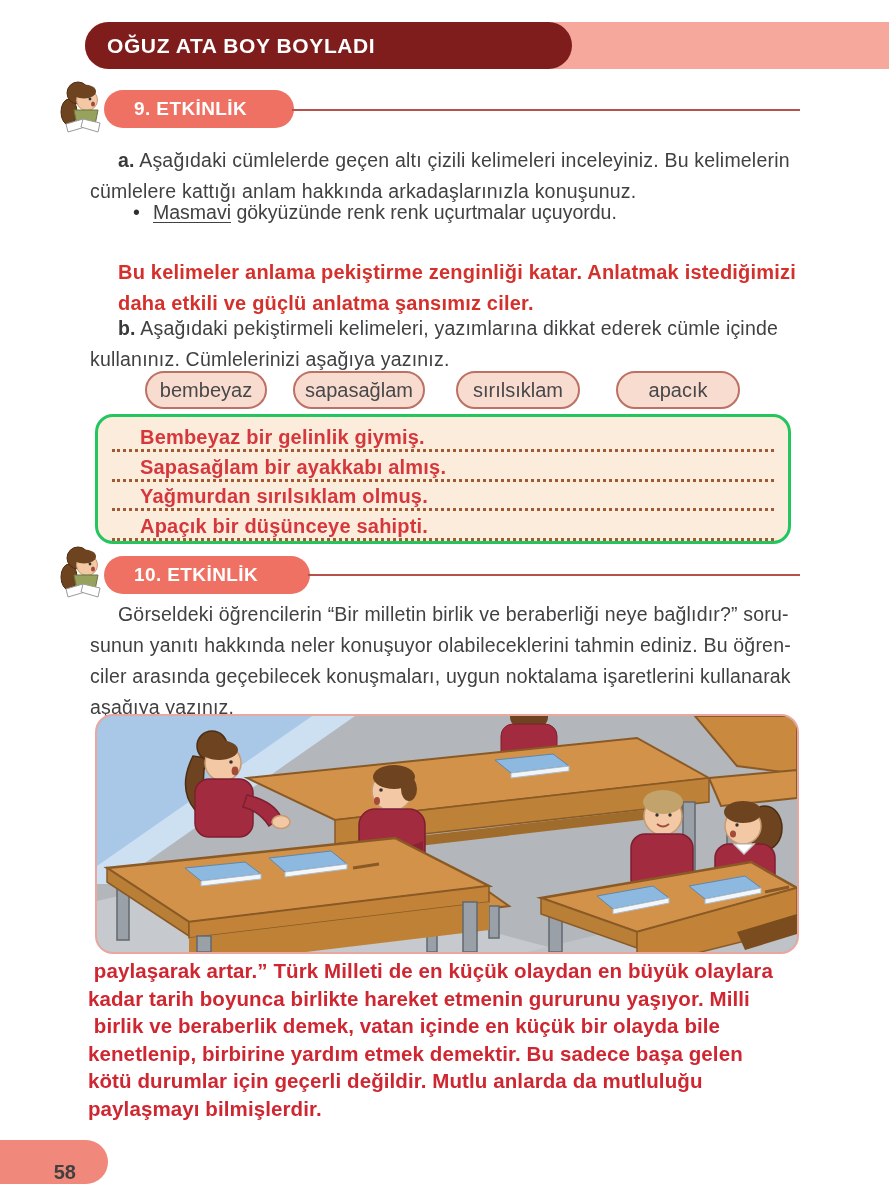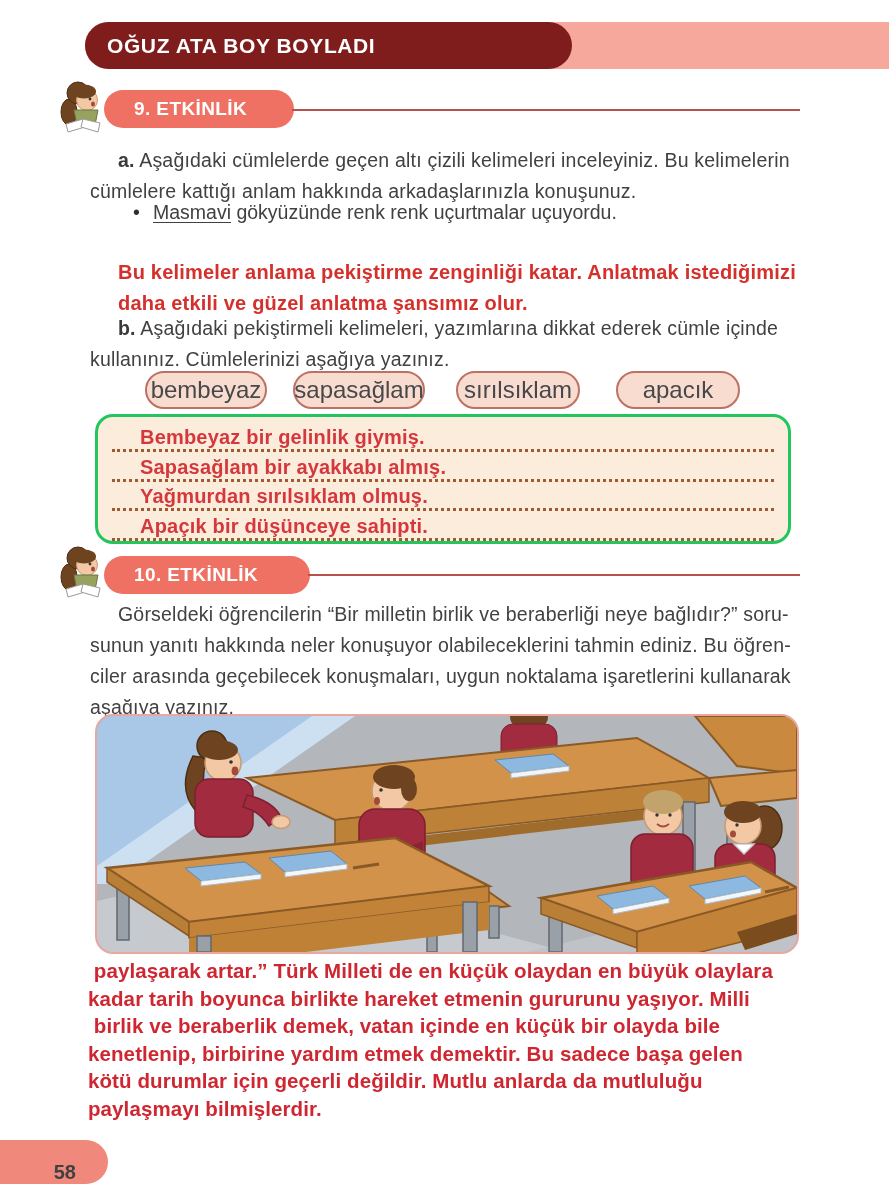--- a/index.html
+++ b/index.html
@@ -25,21 +25,21 @@
   .tblock b{color:#3a3a3c;}
   .u{text-decoration:underline;text-underline-offset:3px;}
 
   .bullets{position:absolute;left:133px;width:650px;font-size:19.5px;line-height:31.5px;}
   .bullet-dot{display:inline-block;width:20px;color:#2f2f31;}
 
   .rednote{position:absolute;left:118px;width:690px;color:#d4302c;font-weight:bold;
            font-size:20px;line-height:31px;letter-spacing:.2px;}
 
   .bubble{position:absolute;height:38px;background:#f8dccf;border:2.5px solid #bd7164;border-radius:20px;
-          display:flex;align-items:center;justify-content:center;font-size:24px;color:#48484a;
+          display:flex;align-items:center;justify-content:center;font-size:20px;color:#48484a;
           box-sizing:border-box;}
 
   .answer-box{position:absolute;left:95px;top:414px;width:696px;height:130px;background:#fcecdc;
               border:3px solid #22c55e;border-radius:18px;box-sizing:border-box;padding:5px 14px 0 14px;}
   .answer-row{height:29.8px;border-bottom:3px dotted #a05a32;display:flex;align-items:flex-end;
               padding-left:28px;color:#d5383c;font-weight:bold;font-size:20px;letter-spacing:.2px;
               box-sizing:border-box;}
 
   .scene{position:absolute;left:95px;top:714px;width:700px;height:236px;border-radius:18px;overflow:hidden;
          border:2px solid #eba79e;background:#b3b6ba;}
@@ -80,21 +80,21 @@
   </div>
 
   <div class="bullets" style="top:197px;">
     <div>
       <span class="bullet-dot">•</span><span class="u">Masmavi</span><span> gökyüzünde renk renk uçurtmalar uçuyordu.</span>
     </div>
   </div>
 
   <div class="rednote" style="top:257px;">
     <div>Bu kelimeler anlama pekiştirme zenginliği katar. Anlatmak istediğimizi</div>
-    <div>daha etkili ve güzel anlatma şansımız olur.</div>
+    <div>daha etkili ve güçlü anlatma şansımız ciler.</div>
   </div>
 
   <div class="tblock" style="top:313px;">
     <div class="indent"><b>b.</b><span> Aşağıdaki pekiştirmeli kelimeleri, yazımlarına dikkat ederek cümle içinde</span></div>
     <div><span>kullanınız. Cümlelerinizi aşağıya yazınız.</span></div>
   </div>
 
   <div class="bubble" style="left:145px;top:371px;width:122px;">bembeyaz</div>
   <div class="bubble" style="left:293px;top:371px;width:132px;">sapasağlam</div>
   <div class="bubble" style="left:456px;top:371px;width:124px;">sırılsıklam</div>

